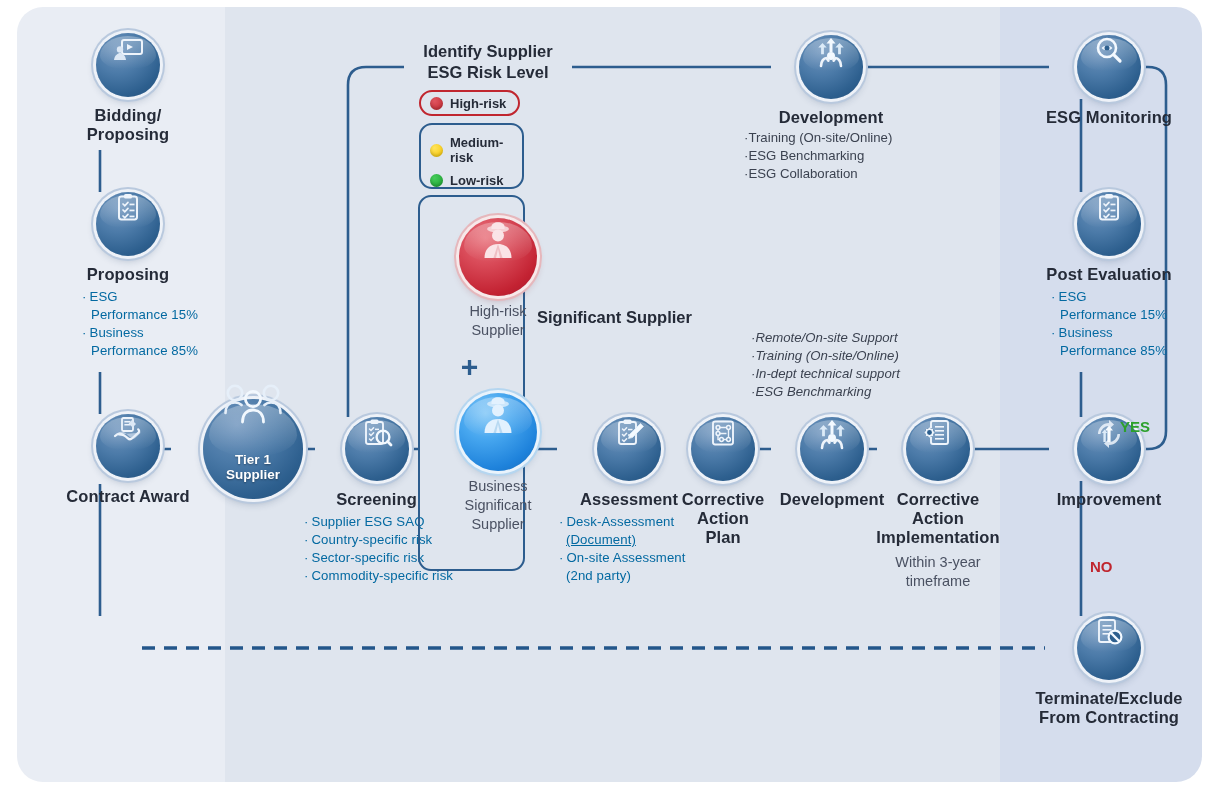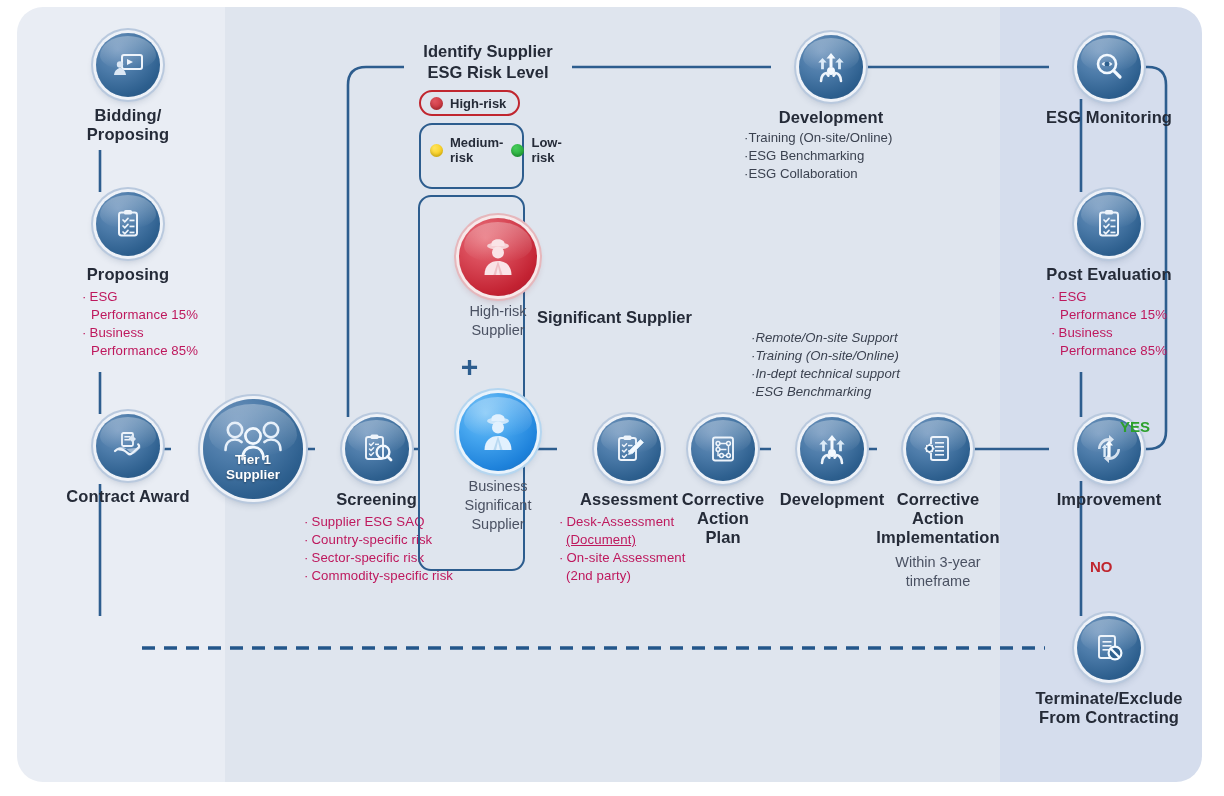--- a/index.html
+++ b/index.html
@@ -15,35 +15,35 @@
   
   svg#wires{position:absolute;left:0;top:0;width:1224px;height:796px;overflow:visible;}
   .wire{fill:none;stroke:#2d5d8e;stroke-width:2.6;}
   .wire-dash{fill:none;stroke:#23568a;stroke-width:3.4;stroke-dasharray:13 9;stroke-linecap:butt;}
 
   
   .node{position:absolute;text-align:center;margin-left:28px;}
   .circle{position:relative;border-radius:50%;margin:0 auto;
     background:radial-gradient(circle at 34% 26%, #6e94bd 0%, #4b7aa8 38%, #2d5f8e 72%, #234f79 100%);
     box-shadow:0 0 0 3px #eef2f8, 0 0 0 5px #b9c9de, 0 4px 9px rgba(30,60,95,.32);
-    display:flex;align-items:center;justify-content:center;}
+    display:flex;align-items:flex-start;justify-content:center;}
   .circle::after{content:"";position:absolute;left:6%;top:5%;width:88%;height:52%;border-radius:50% 50% 45% 45%/60% 60% 40% 40%;
     background:linear-gradient(180deg,rgba(255,255,255,.30),rgba(255,255,255,0));pointer-events:none;}
   .circle svg{position:relative;z-index:2;}
   .c64{width:64px;height:64px;}
   .c100{width:100px;height:100px;}
   .c78{width:78px;height:78px;}
 
   .circle-red{background:radial-gradient(circle at 34% 26%, #e8707a 0%, #d94a58 34%, #c32232 72%, #a3152a 100%);
     box-shadow:0 0 0 3px #f7e9ea, 0 0 0 5px #e6b7bc, 0 4px 9px rgba(120,25,35,.32);}
   .circle-lblue{background:radial-gradient(circle at 34% 26%, #7fc6f7 0%, #46a6ef 34%, #1e82db 72%, #1567b4 100%);
     box-shadow:0 0 0 3px #e9f3fc, 0 0 0 5px #b5d6f0, 0 4px 9px rgba(20,70,120,.30);}
 
   .ntitle{font-weight:bold;color:#252b38;font-size:16.5px;line-height:19px;margin-top:9px;letter-spacing:.1px;}
-  .nsub{color:#be185d;font-size:13.2px;line-height:18px;margin-top:4px;letter-spacing:.1px;}
+  .nsub{color:#0369a1;font-size:13.2px;line-height:18px;margin-top:4px;letter-spacing:.1px;}
   .nsub ul{list-style:none;margin:0;padding:0;}
   .nsub li{white-space:nowrap;}
   .nsub li .b{margin-right:3px;}
   .plain-sub{color:#4a5162;font-size:14.5px;line-height:19px;margin-top:6px;}
 
   
   .inlabel{position:absolute;z-index:3;left:0;right:0;bottom:17px;color:#fff;font-weight:bold;font-size:13.5px;line-height:15px;text-shadow:0 1px 2px rgba(0,0,0,.35);}
 
   
   .gbox{position:absolute;border:2.4px solid #2d5d8e;border-radius:13px;background:transparent;}
@@ -200,21 +200,21 @@
   </div>
 
   <div id="risk-title">Identify Supplier<br>ESG Risk Level</div>
 
   <div id="pill-high">
     <span class="dot dot-red"></span>
     <span class="lg-text">High-risk</span>
   </div>
 
   <div class="gbox" id="box-ml">
-    <div style="padding:10px 0 0 9px;display:flex;flex-direction:row;gap:8px;">
+    <div style="padding:10px 0 0 9px;display:flex;flex-direction:column;gap:8px;">
       <div class="lg-row">
         <span class="dot dot-yellow"></span>
         <span class="lg-text">Medium-risk</span>
       </div>
       <div class="lg-row">
         <span class="dot dot-green"></span>
         <span class="lg-text">Low-risk</span>
       </div>
     </div>
   </div>

